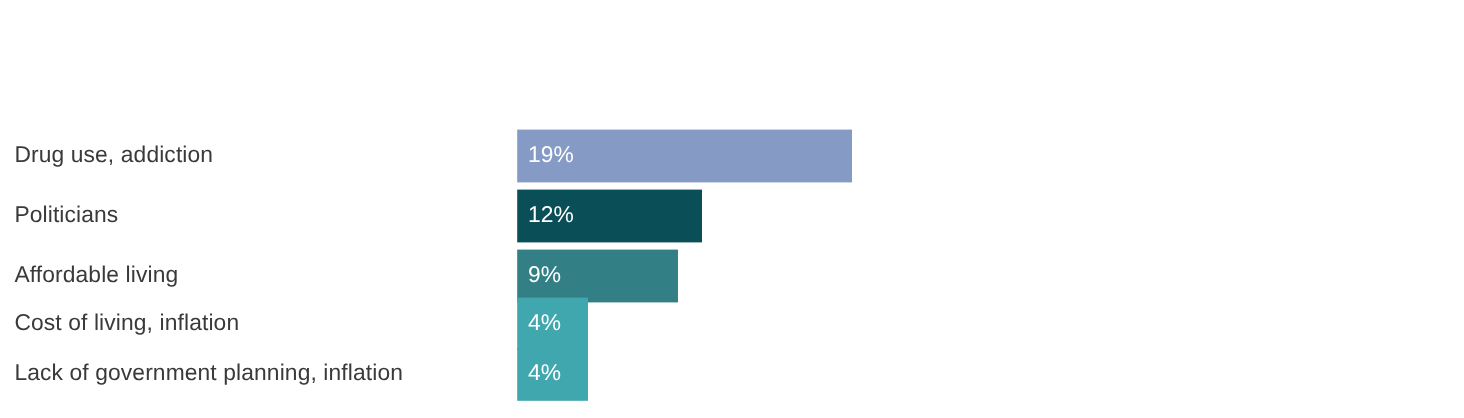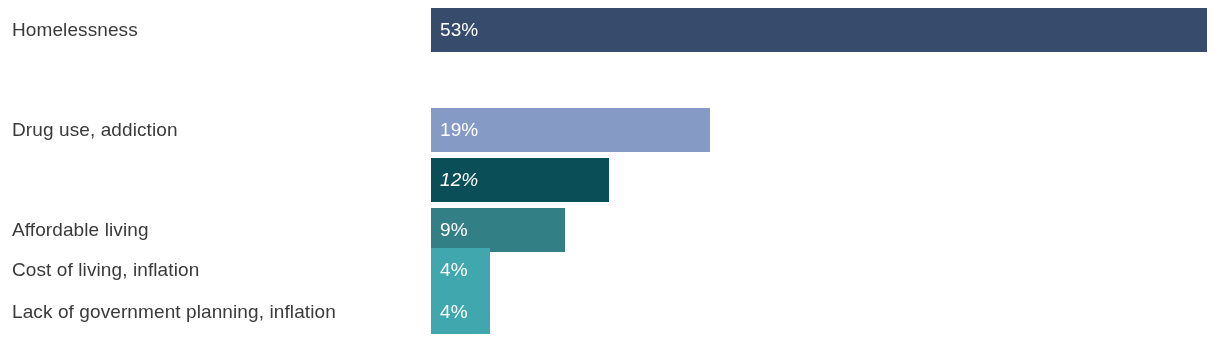--- a/index.html
+++ b/index.html
@@ -56,42 +56,35 @@
     padding-left: 9px;
     white-space: nowrap;
     letter-spacing: 0.1px;
   }
 </style>
 </head>
 <body>
 
 <div id="chart-root">
 
-  <div class="bar-row" style="top:8px;">
-    <div class="cat-label">Homelessness</div>
-    <div class="bar-track">
-      <div class="bar" style="width:776px;background:#374c6c;">
-        <span class="bar-value">53%</span>
-      </div>
-    </div>
-  </div>
 
 
   <div class="bar-row" style="top:108px;padding-left:36px;">
     <div class="cat-label">Drug use, addiction</div>
     <div class="bar-track">
       <div class="bar" style="width:279px;background:#869ac6;">
         <span class="bar-value">19%</span>
       </div>
     </div>
   </div>
 
   <div class="bar-row" style="top:158px;">
+    <div class="cat-label">Politicians</div>
     <div class="bar-track">
-      <div class="bar" style="width:178px;background:#0a4e57;font-style:italic;">
+      <div class="bar" style="width:154px;background:#0a4e57;">
         <span class="bar-value">12%</span>
       </div>
     </div>
   </div>
 
   <div class="bar-row" style="top:208px;">
     <div class="cat-label">Affordable living</div>
     <div class="bar-track">
       <div class="bar" style="width:134px;background:#327f86;">
         <span class="bar-value">9%</span>

